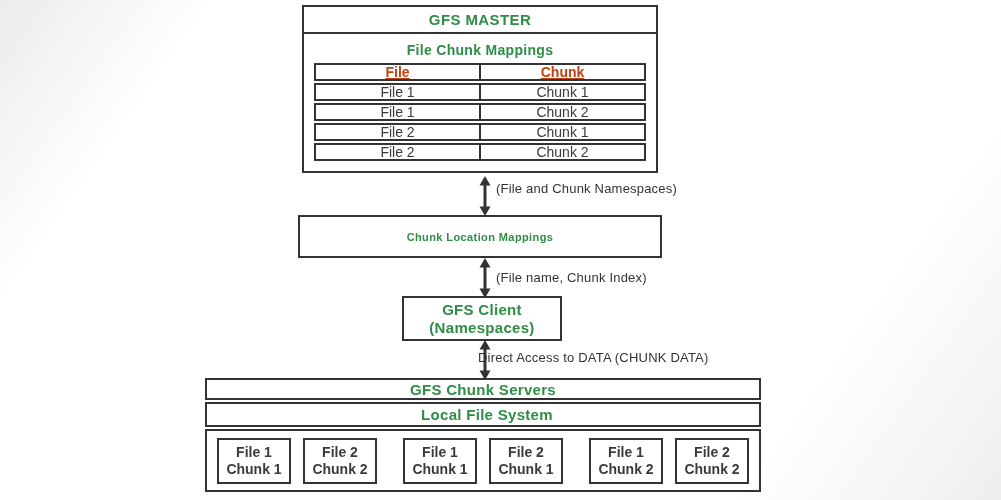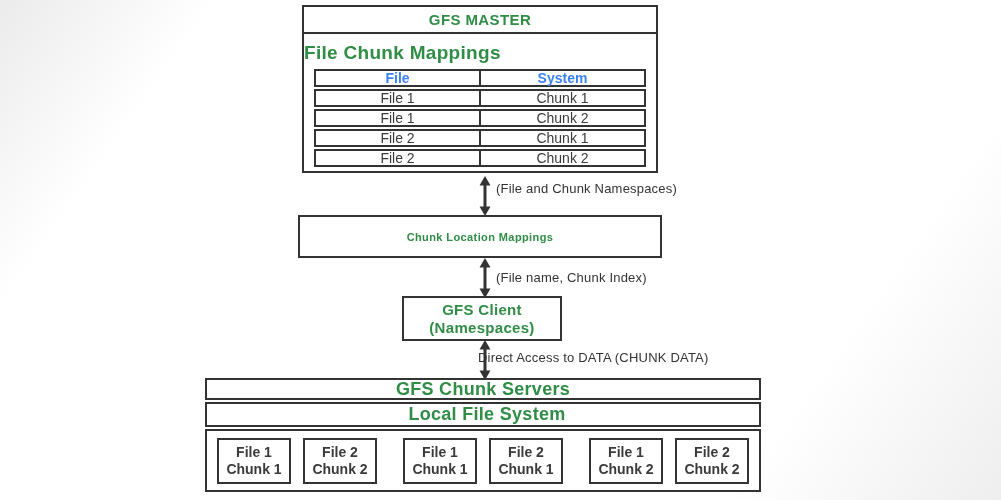--- a/index.html
+++ b/index.html
@@ -19,33 +19,33 @@
   .green { color: #2f8d46; font-weight: bold; }
 
   
   .master-box { left: 302px; top: 5px; width: 356px; height: 168px; }
   .master-header {
     height: 27px; border-bottom: 2px solid #333333;
     display: flex; align-items: center; justify-content: center;
     font-size: 15px; letter-spacing: .4px; text-align: right;
   }
   .master-subtitle {
-    margin-top: 8px; font-size: 19px; letter-spacing: .3px;
+    margin-top: 8px; text-align: center; font-size: 14px; letter-spacing: .3px;
   }
   .map-table { margin: 5px 10px 0 10px; }
   .t-row {
     display: flex; border: 2px solid #333333; margin-bottom: 2px;
     height: 18px; line-height: 15px; background: #ffffff;
   }
   .t-cell {
     flex: 1; text-align: center; font-size: 14px; color: #3a3a3a;
     display: flex; align-items: center; justify-content: center;
   }
   .t-cell.first { border-right: 2px solid #333333; }
-  .t-row.head .t-cell { font-weight: bold; color: #3b82f6; }
+  .t-row.head .t-cell { font-weight: bold; color: #c2410c; text-decoration: underline; }
 
   
   .arrow { position: absolute; width: 14px; height: 40px; }
   .arrow-label {
     position: absolute; font-size: 13px; font-weight: 500; color: #333333;
     white-space: nowrap; letter-spacing: .2px;
   }
 
   
   .clm-box {
@@ -57,21 +57,21 @@
     left: 402px; top: 296px; width: 160px; height: 45px;
     display: flex; flex-direction: column; align-items: center; justify-content: center;
     font-size: 15px; line-height: 18px; letter-spacing: .3px;
   }
 
   
   .servers-wrap { position: absolute; left: 205px; top: 378px; width: 556px; }
   .servers-row {
     border: 2px solid #333333; background: #ffffff; margin-bottom: 2px;
     display: flex; align-items: center; justify-content: center;
-    font-size: 18px; letter-spacing: .3px;
+    font-size: 15px; letter-spacing: .3px;
   }
   .servers-title-row { height: 22px; }
   .servers-sub-row { height: 25px; padding-left: 8px; }
   .servers-body {
     border: 2px solid #333333; background: #ffffff; height: 63px;
     display: flex; align-items: center; justify-content: center; gap: 26px;
   }
   .pair { display: flex; gap: 12px; }
   .chunk-box {
     border: 2px solid #333333; width: 74px; height: 46px;
@@ -84,21 +84,21 @@
 <body>
 
 <div class="canvas">
 
   <div class="box master-box">
     <div class="master-header green">GFS MASTER</div>
     <div class="master-subtitle green">File Chunk Mappings</div>
     <div class="map-table">
       <div class="t-row head">
         <div class="t-cell first">File</div>
-        <div class="t-cell">System</div>
+        <div class="t-cell">Chunk</div>
       </div>
       <div class="t-row">
         <div class="t-cell first">File 1</div>
         <div class="t-cell">Chunk 1</div>
       </div>
       <div class="t-row">
         <div class="t-cell first">File 1</div>
         <div class="t-cell">Chunk 2</div>
       </div>
       <div class="t-row">

